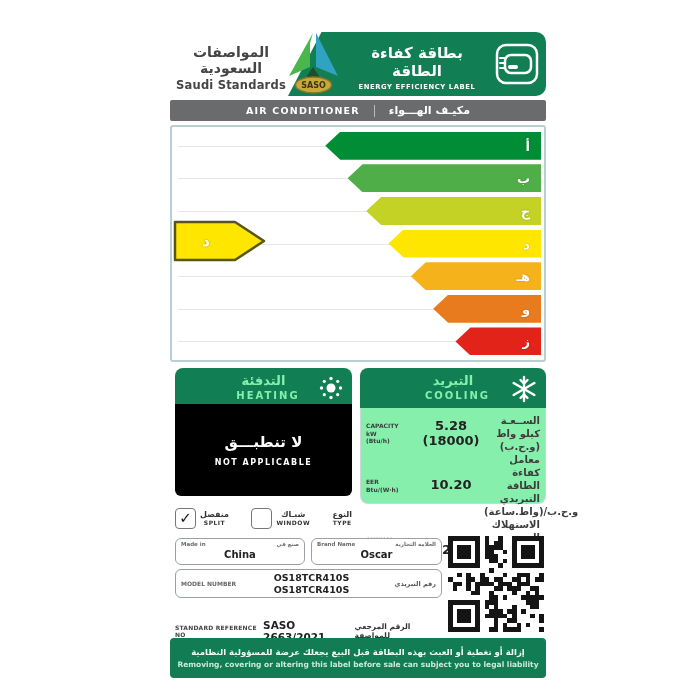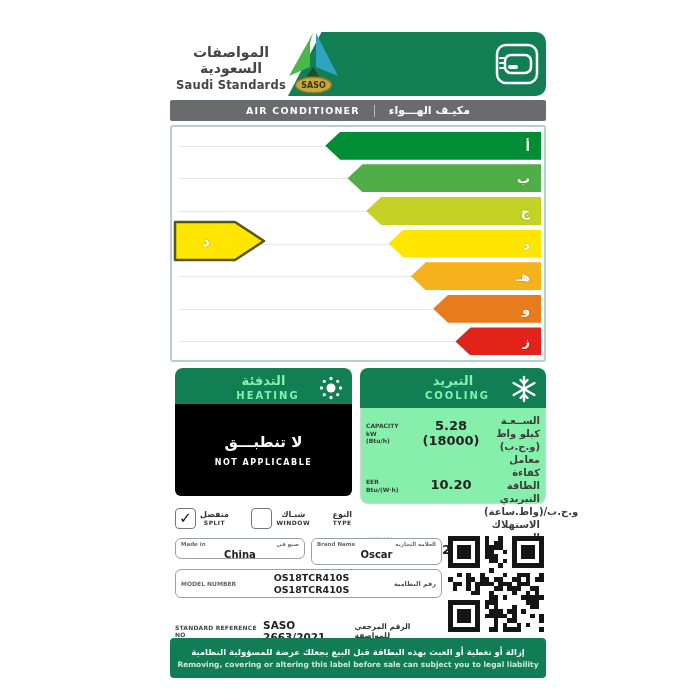--- a/index.html
+++ b/index.html
@@ -73,21 +73,21 @@
   .opt{display:flex;align-items:center;gap:4px;}
   .opt-txt{text-align:center;}
   .opt-ar{font-size:8px;font-weight:bold;color:#333;}
   .opt-en{font-size:6px;font-weight:bold;color:#333;letter-spacing:.5px;}
 
   
   .ibox{position:absolute;border:1px solid #9aa0a3;border-radius:6px;background:#fff;box-sizing:border-box;}
   .ibox .corner{position:absolute;top:2px;font-size:5.5px;color:#6b6b6b;font-weight:bold;}
   .cl{left:5px;} .cr{right:5px;}
   .ibox .val{text-align:center;font-weight:bold;color:#222;}
-  .box-origin{left:5px;top:508px;width:130px;height:21px;}
+  .box-origin{left:5px;top:508px;width:130px;height:27px;}
   .box-brand{left:141px;top:508px;width:131px;height:27px;}
   .box-origin .val,.box-brand .val{font-size:10px;margin-top:10px;}
   .box-model{left:5px;top:539px;width:267px;height:29px;display:flex;align-items:center;}
   .bm-lab{width:62px;font-size:6px;font-weight:bold;color:#666;padding-left:5px;}
   .bm-val{flex:1;text-align:center;font-size:9.5px;font-weight:bold;line-height:1.2;color:#222;}
   .bm-ar{width:56px;font-size:6.5px;font-weight:bold;color:#555;text-align:right;padding-right:5px;}
 
   .reg-row{position:absolute;left:5px;top:571px;width:267px;display:flex;justify-content:flex-end;
            align-items:center;gap:8px;}
   .reg-val{font-size:10.5px;font-weight:bold;color:#222;}
@@ -112,20 +112,24 @@
   .ft-ar{font-size:8.5px;font-weight:bold;color:#f2fff8;}
   .ft-en{font-size:7.5px;color:#cdead9;font-weight:bold;}
 </style>
 </head>
 <body>
 
 <div class="page">
   <div class="label">
 
     <div class="hdr-green">
+      <div class="hdr-titles">
+        <div class="hdr-ar">بطاقة كفاءة الطاقة</div>
+        <div class="hdr-en">ENERGY EFFICIENCY LABEL</div>
+      </div>
       <svg class="hdr-icon" width="46" height="44" viewBox="0 0 46 44">
         <rect x="4" y="3" width="40" height="38" rx="9" fill="none" stroke="#fff" stroke-width="2.5"></rect>
         <rect x="12" y="13" width="26" height="18" rx="6" fill="none" stroke="#fff" stroke-width="2.5"></rect>
         <rect x="15" y="23" width="10" height="4" rx="2" fill="#fff"></rect>
         <line x1="7" y1="16" x2="12" y2="16" stroke="#fff" stroke-width="2" stroke-linecap="round"></line>
         <line x1="7" y1="21" x2="12" y2="21" stroke="#fff" stroke-width="2" stroke-linecap="round"></line>
         <line x1="7" y1="26" x2="12" y2="26" stroke="#fff" stroke-width="2" stroke-linecap="round"></line>
       </svg>
     </div>
     <div class="org">
@@ -300,21 +304,21 @@
     <div class="ibox box-brand">
       <span class="corner cl">Brand Name</span>
       <span class="corner cr">العلامة التجارية</span>
       <div class="val">Oscar</div>
     </div>
 
     <div class="ibox box-model">
       <div class="bm-lab">MODEL NUMBER</div>
       <div class="bm-val pre">OS18TCR410S
 OS18TCR410S</div>
-      <div class="bm-ar">رقم النظامية</div>
+      <div class="bm-ar">رقم التبريدي</div>
     </div>
 
 
     <div class="std-row">
       <span class="std-lab">STANDARD REFERENCE NO</span>
       <span class="std-val">SASO 2663/2021</span>
       <span class="std-ar">الرقم المرجعي للمواصفة</span>
     </div>
 
     <div id="qr">

